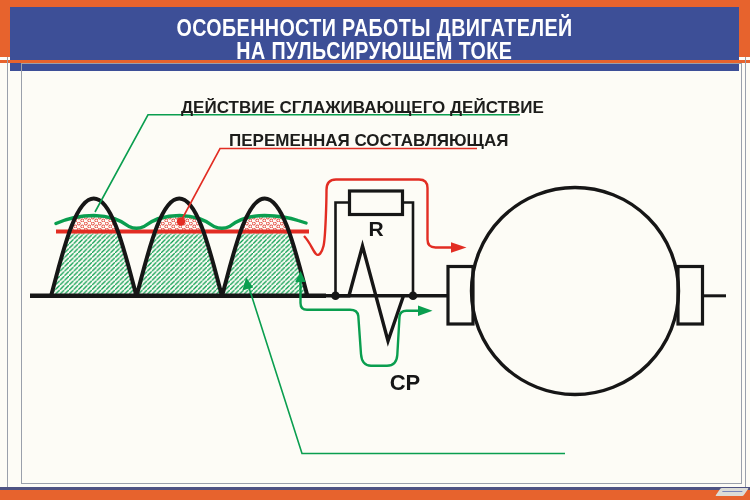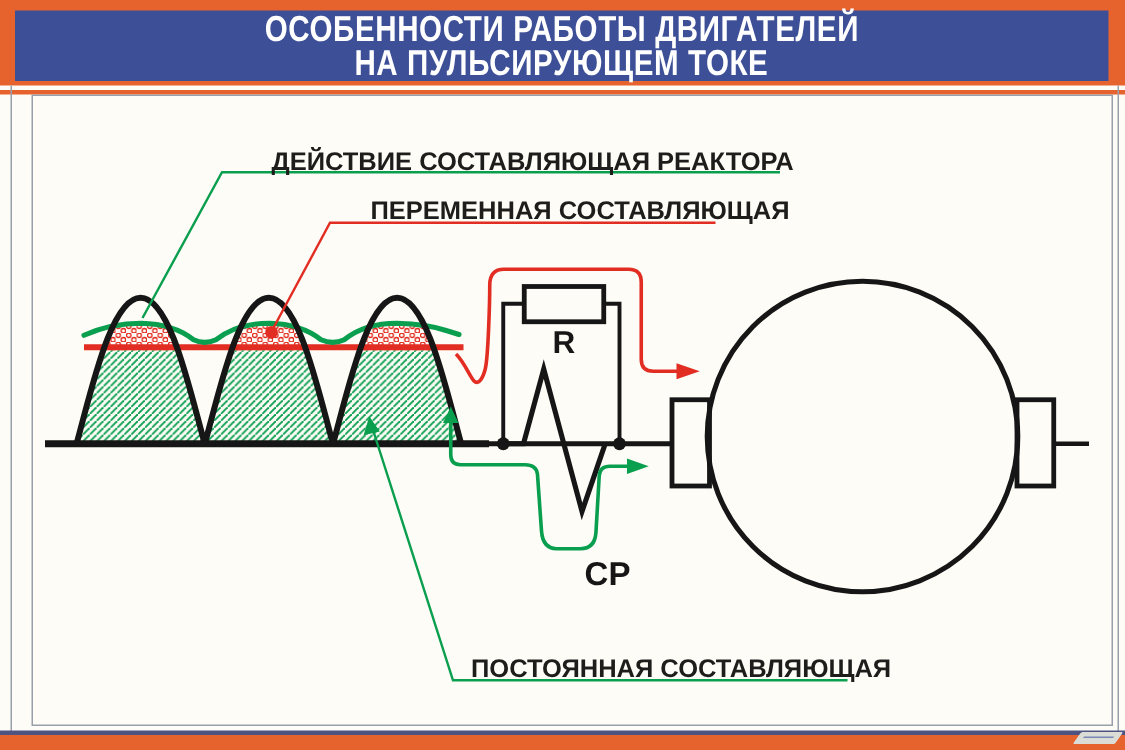--- a/index.html
+++ b/index.html
@@ -4,21 +4,21 @@
 <style>
   html,body{margin:0;padding:0;}
   .poster{
     position:relative; width:750px; height:500px;
     background:var(--paper,#fdfcf6);
     font-family:"Liberation Sans", sans-serif;
     overflow:hidden;
   }
   
   .header-band{position:absolute;left:0;top:0;width:750px;height:57px;background:var(--orange,#e7632d);}
-  .header-blue{position:absolute;left:10px;top:7px;width:729px;height:47px;background:var(--header-blue,#3d4f97);
+  .header-blue{position:absolute;left:10px;top:7px;width:729px;height:64px;background:var(--header-blue,#3d4f97);
     display:flex;flex-direction:column;justify-content:center;align-items:center;}
   .title-line{color:#ffffff;font-weight:bold;font-size:24px;line-height:23px;letter-spacing:.5px;
     transform:scaleX(.82);transform-origin:center;white-space:nowrap;}
   .header-rule{position:absolute;left:0;top:60px;width:750px;height:2.5px;background:var(--orange,#e7632d);}
   
   .outer-line-left{position:absolute;left:7px;top:57px;width:1px;height:434px;background:var(--frame-line,#9aa0ab);}
   .outer-line-right{position:absolute;left:745px;top:57px;width:1px;height:434px;background:var(--frame-line,#9aa0ab);}
   .inner-frame{position:absolute;left:21px;top:63px;width:719px;height:419px;border:1px solid var(--frame-line,#9aa0ab);}
   .bottom-navy{position:absolute;left:0;top:487px;width:750px;height:3.2px;background:var(--navy,#4e5382);}
   .bottom-orange{position:absolute;left:0;top:490.2px;width:750px;height:9.8px;background:var(--orange,#e7632d);}
@@ -104,23 +104,22 @@
              Q326.5,179.5 336,179.5 L419,179.5 Q427.5,179.5 427.5,188 L427.5,239.5 Q427.5,247.5 435.5,247.5 L452,247.5" style="fill:none;stroke:var(--red,#e22d23);stroke-width:2.4;stroke-linejoin:round"></path>
     <polygon points="451,242.2 451,252.8 466.5,247.5" style="fill:var(--red,#e22d23)"></polygon>
 
     <path d="M300.5,281 L300.5,303 Q300.5,309.8 307,309.8 L350,309.8 Q357.5,309.8 358.3,316
              L361,354 Q361.8,365.5 371,365.8 L387,365.8 Q396.5,365.8 397.3,355 L399.5,317
              Q400,310.8 406.5,310.8 L419,310.8" style="fill:none;stroke:var(--green,#0a9e4f);stroke-width:2.4;stroke-linejoin:round"></path>
     <polygon points="295.3,282 305.7,282 300.5,271" style="fill:var(--green,#0a9e4f)"></polygon>
     <polygon points="418,305.6 418,316 432.5,310.8" style="fill:var(--green,#0a9e4f)"></polygon>
   </svg>
 
-  <div class="callout" style="left:181px;top:98px;">ДЕЙСТВИЕ СОСТАВЛЯЮЩАЯ РЕАКТОРА</div>
-  <div class="callout" style="left:247px;top:131px;">ПЕРЕМЕННАЯ СОСТАВЛЯЮЩАЯ</div>
-  <div class="callout" style="left:314px;top:436px;">ПОСТОЯННАЯ СОСТАВЛЯЮЩАЯ</div>
+  <div class="callout" style="left:181px;top:98px;">ДЕЙСТВИЕ СГЛАЖИВАЮЩЕГО ДЕЙСТВИЕ</div>
+  <div class="callout" style="left:229px;top:131px;">ПЕРЕМЕННАЯ СОСТАВЛЯЮЩАЯ</div>
 
   <div class="comp-label" style="left:360px;top:217px;width:32px;font-size:21px;">R</div>
   <div class="comp-label" style="left:383px;top:370px;width:44px;font-size:22px;">СР</div>
 
   <div class="bottom-navy"></div>
   <div class="bottom-orange"></div>
   <div class="watermark">
       <i></i>
     </div>
 

